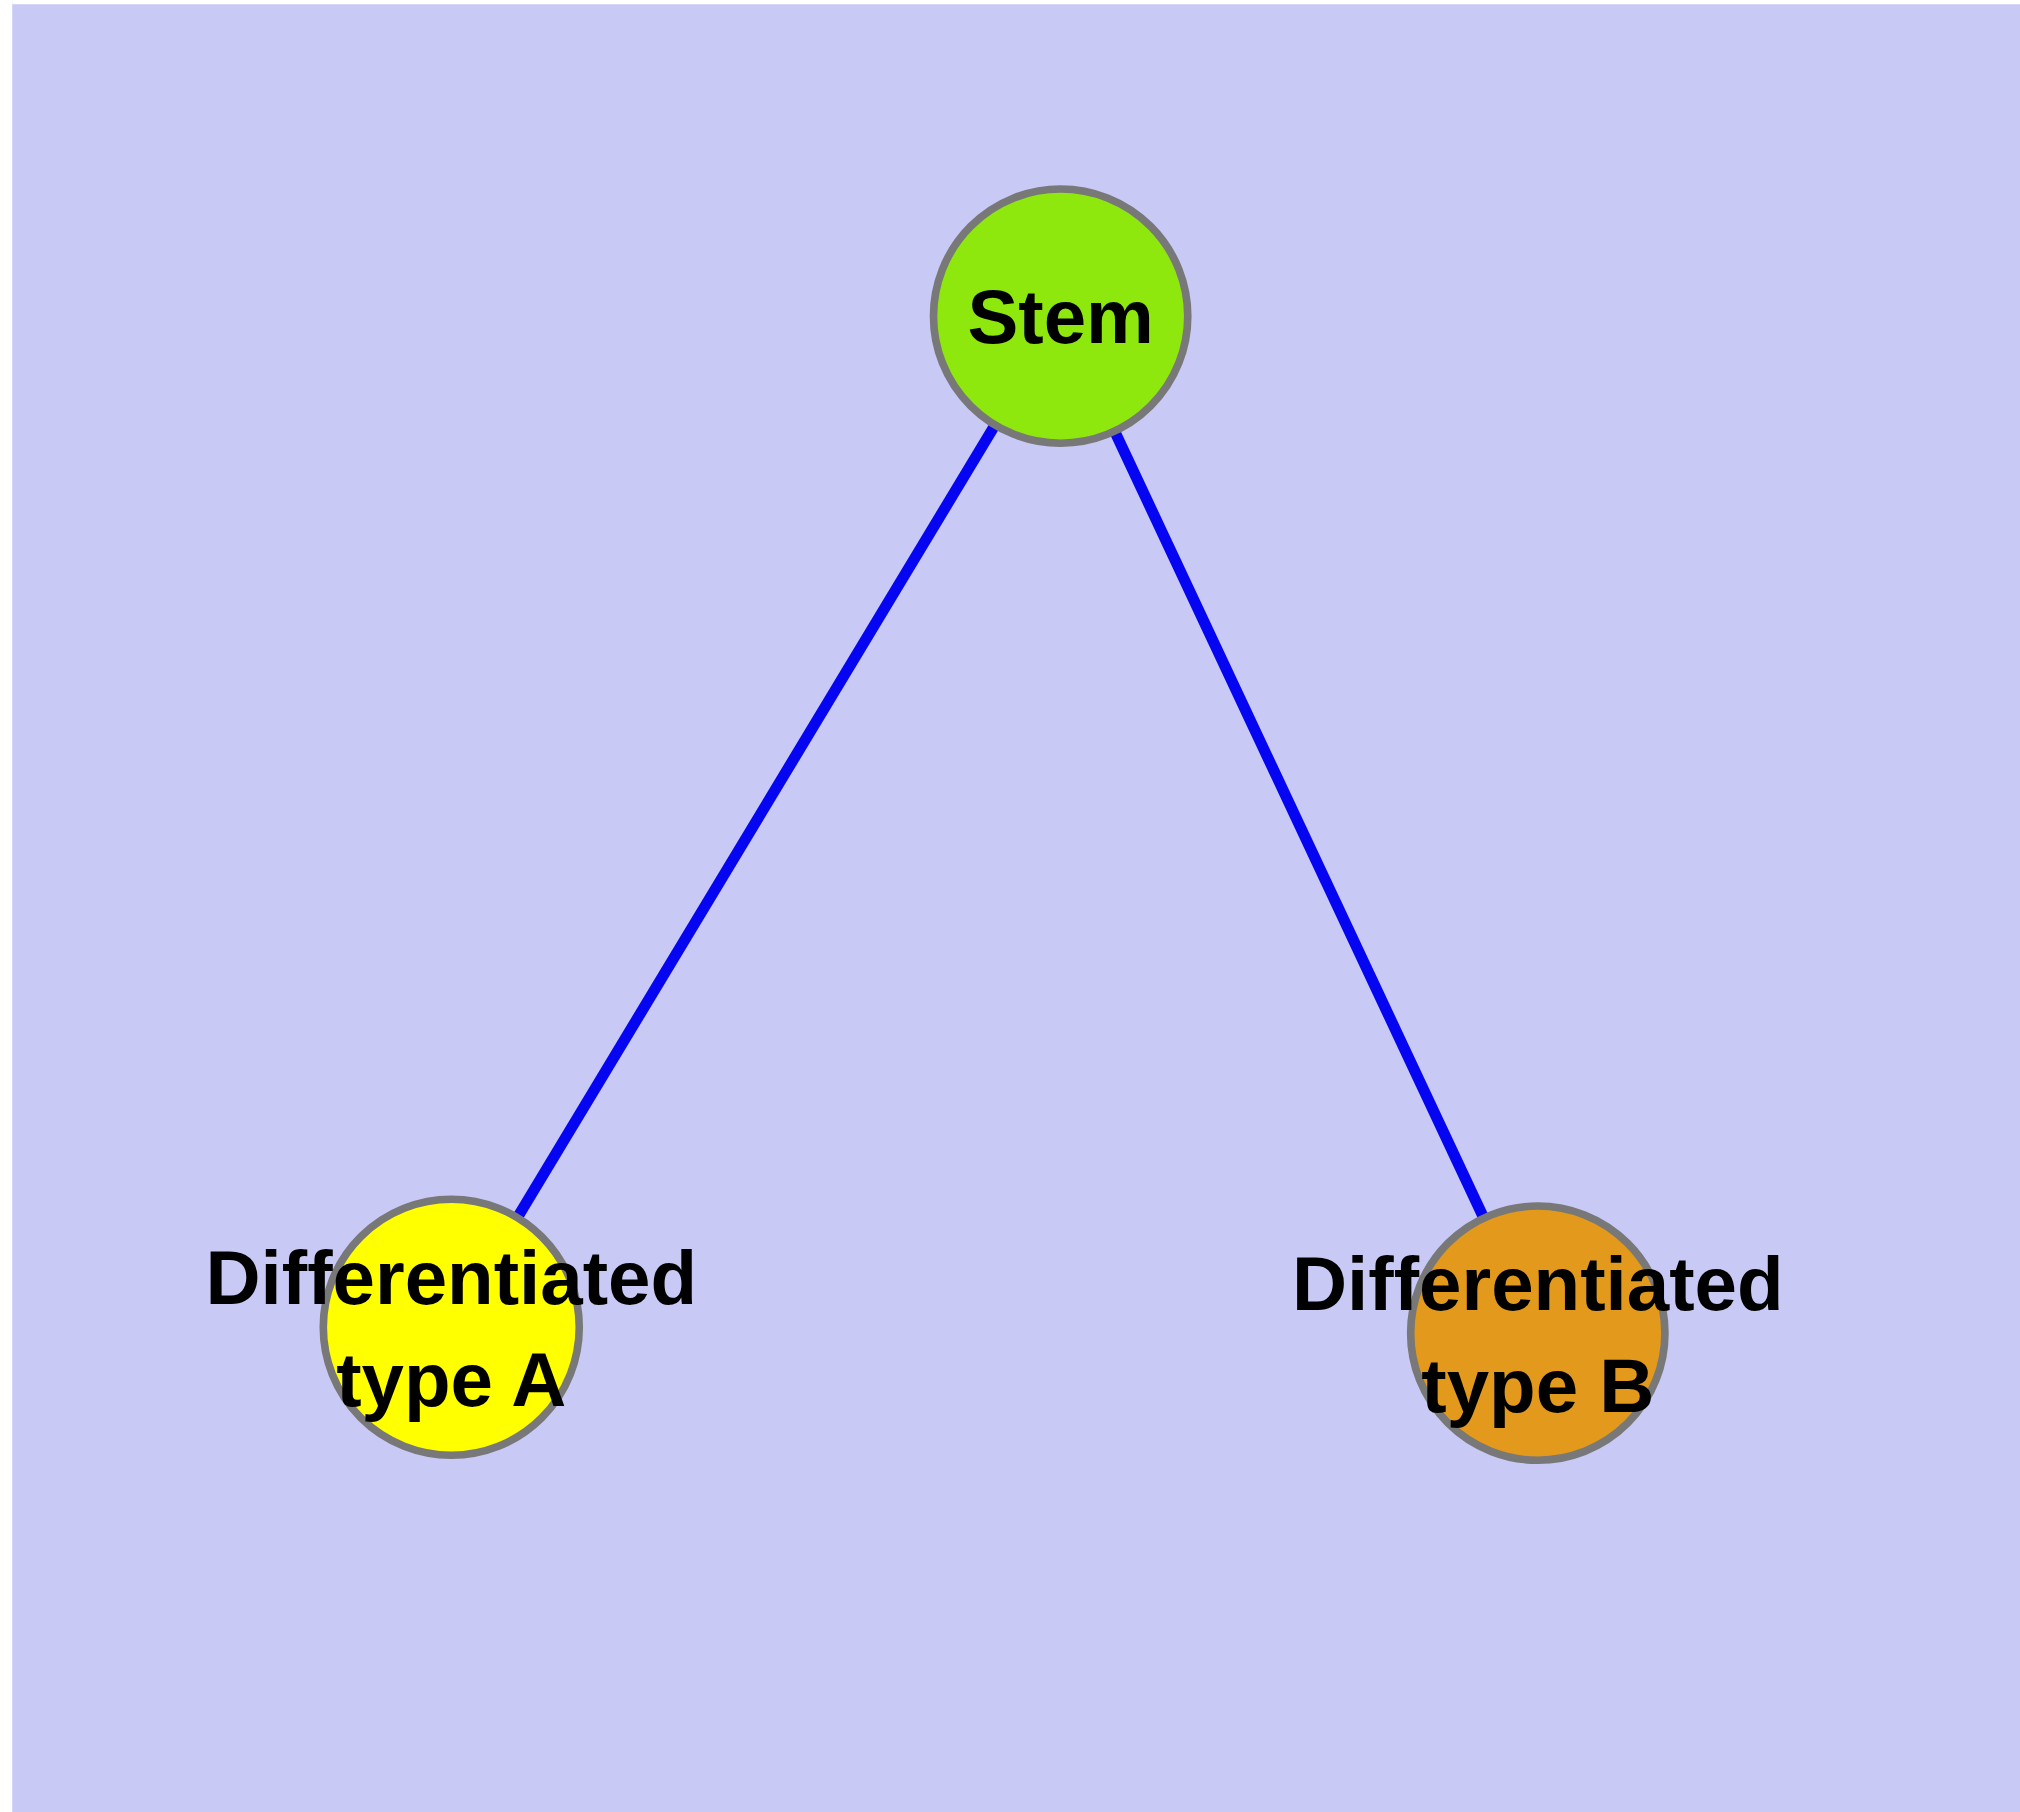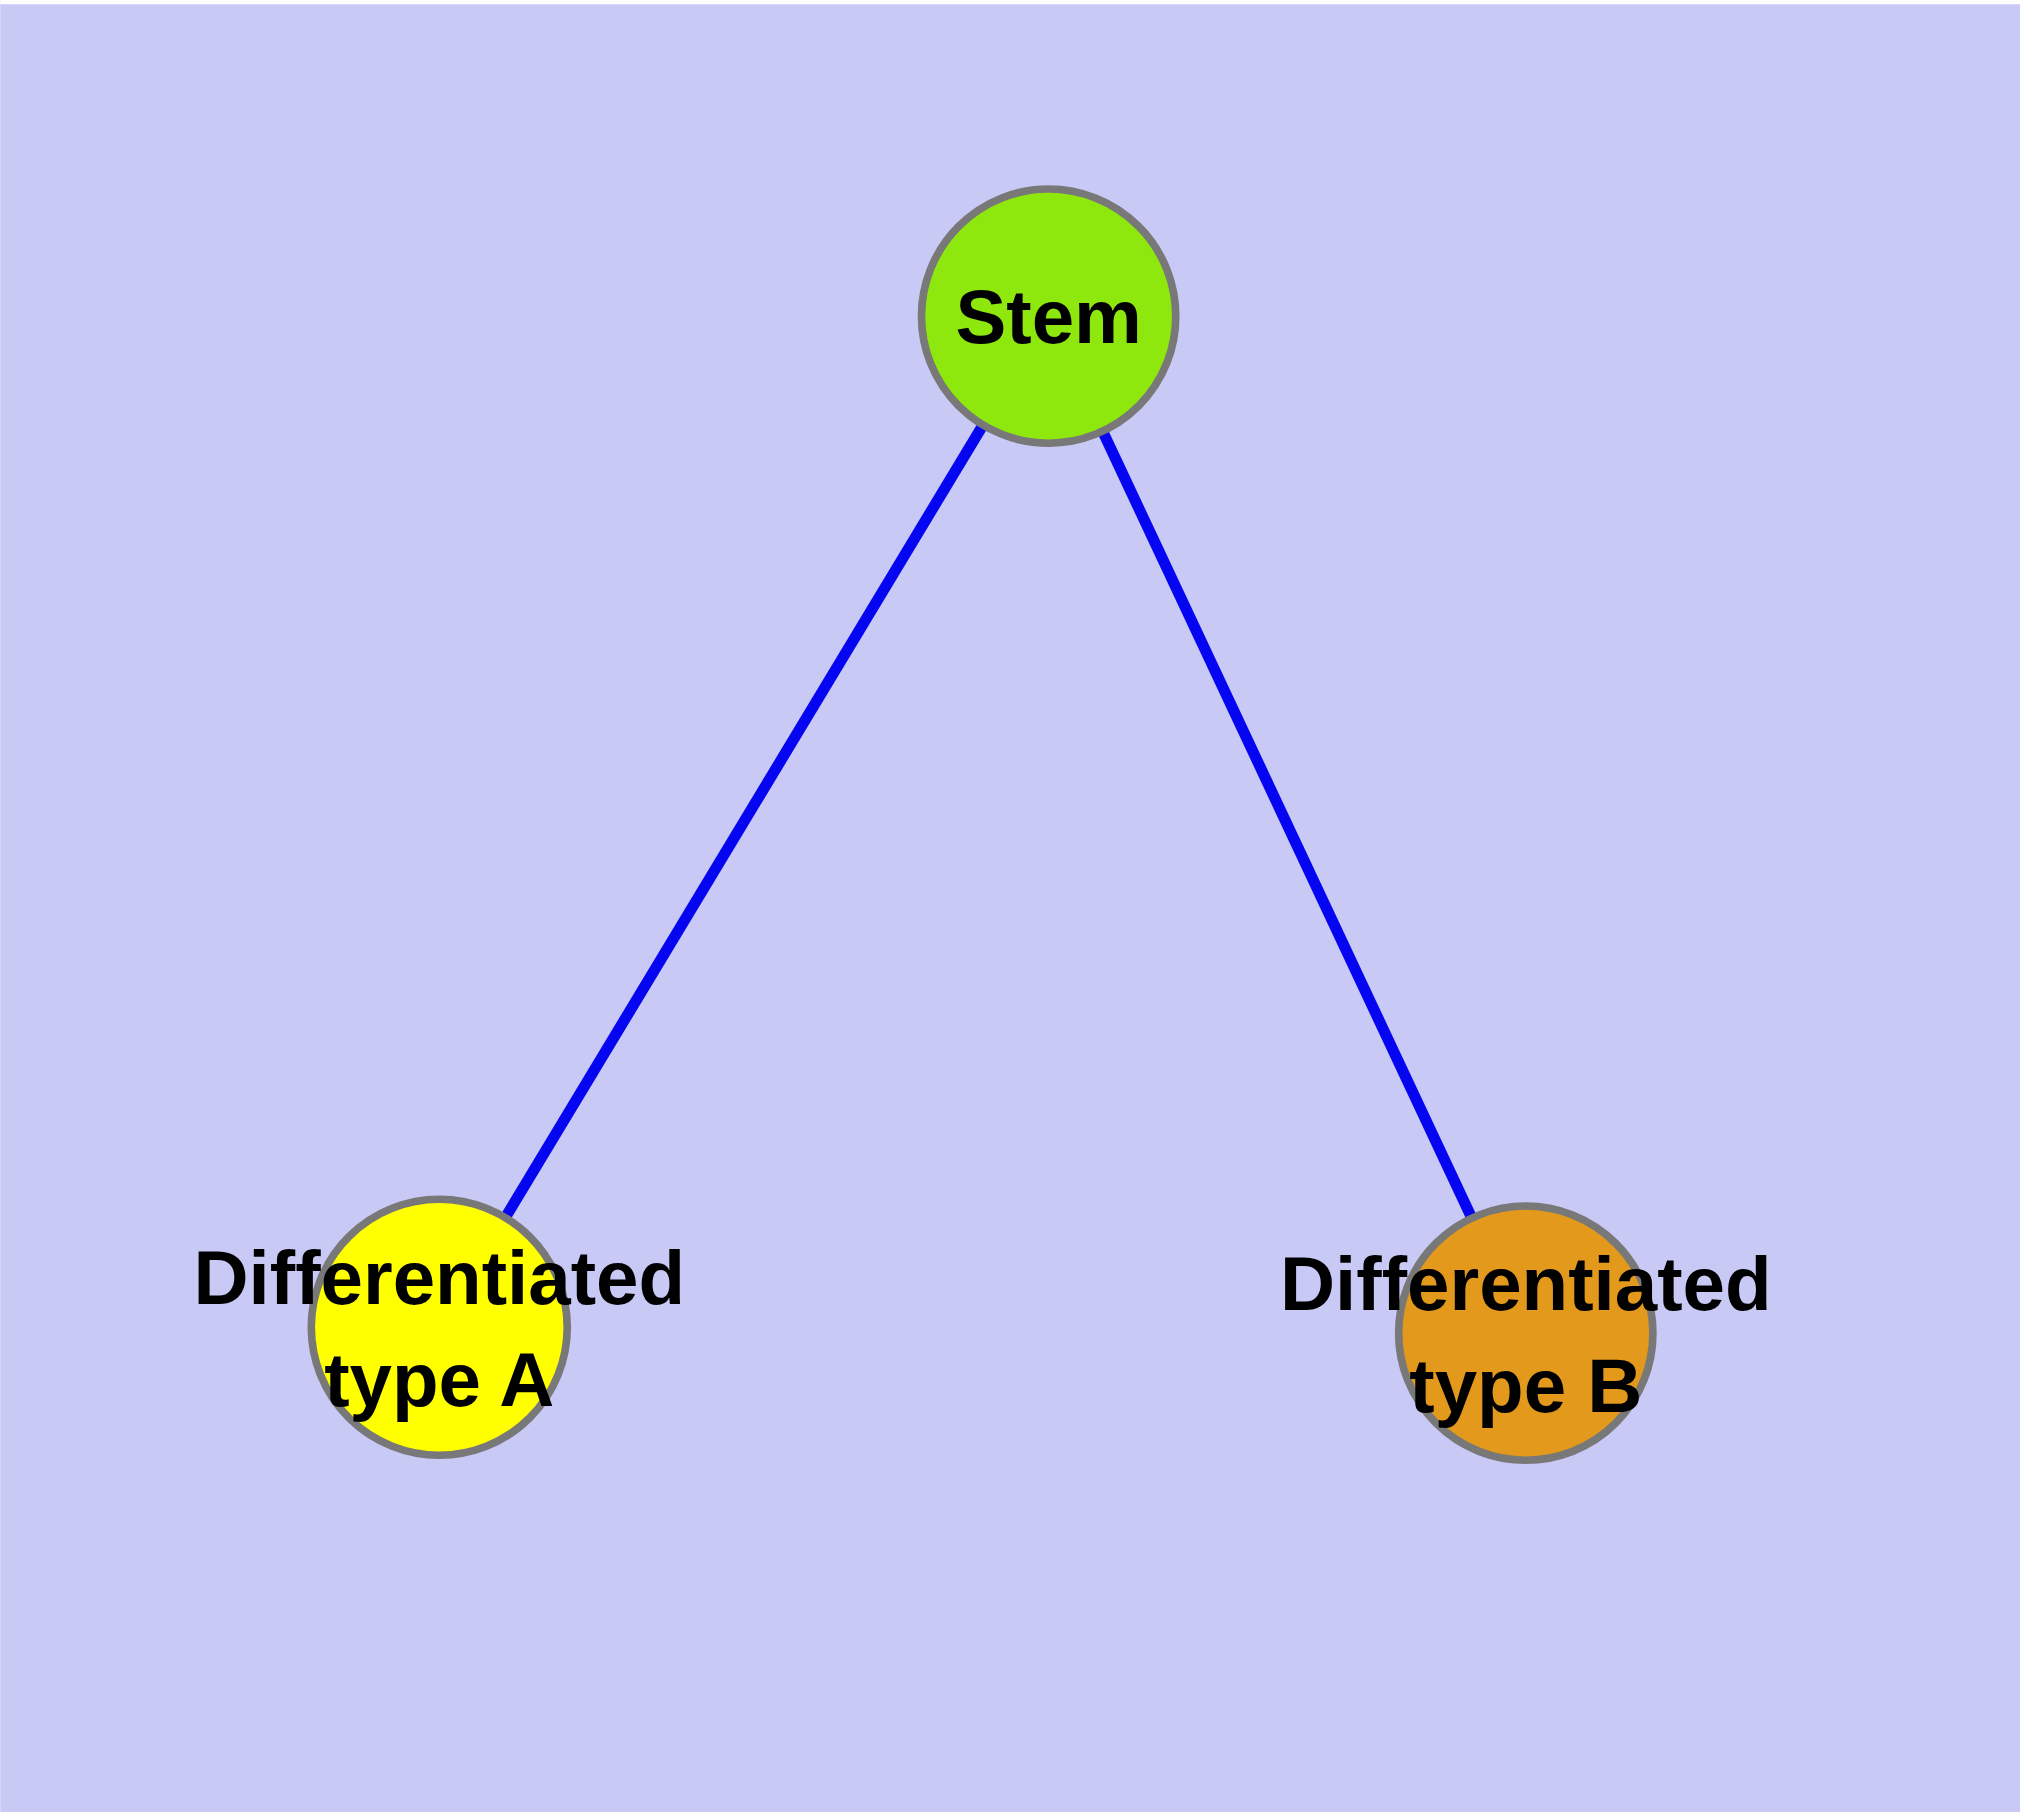--- a/index.html
+++ b/index.html
@@ -7,20 +7,21 @@
     padding: 0;
     width: 2021px;
     height: 1812px;
     overflow: hidden;
     background: #ffffff;
   }
   .canvas-wrap {
     position: relative;
     width: 1706px;
     height: 1812px;
+    margin-left: 12px;
   }
   svg.graph {
     display: block;
     width: 2021px;
     height: 1812px;
   }
   .node-label {
     font-family: "Liberation Sans", "DejaVu Sans", sans-serif;
     font-weight: bold;
     font-size: 90px;

